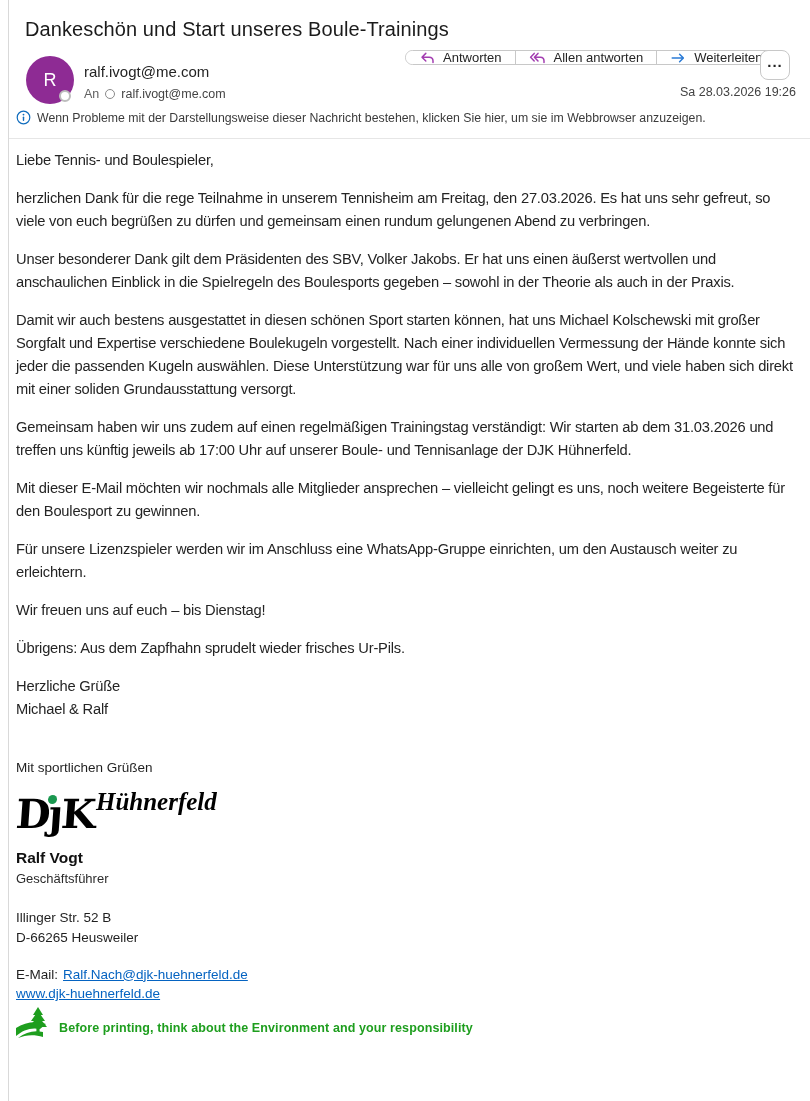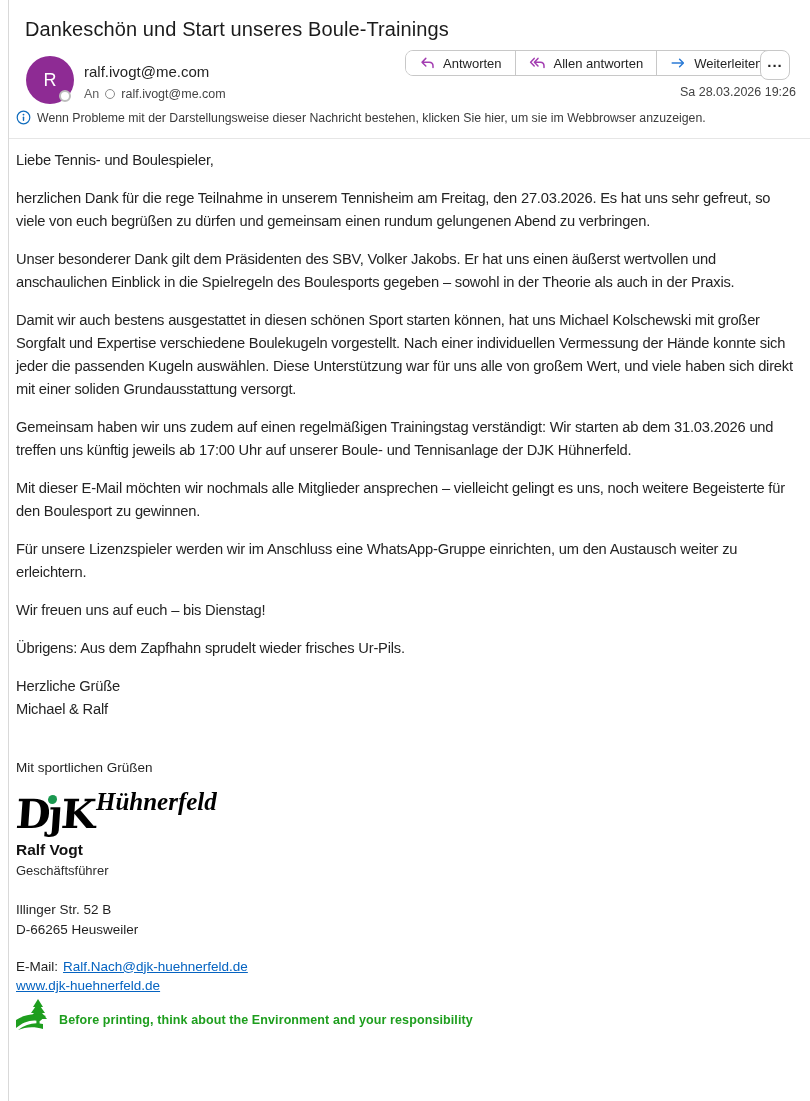--- a/index.html
+++ b/index.html
@@ -23,21 +23,21 @@
   .subject{position:absolute;left:25px;top:18px;font-size:20px;font-weight:400;color:#1b1b1b;letter-spacing:.1px;}
   .avatar{position:absolute;left:26px;top:56px;width:48px;height:48px;border-radius:50%;
     background:var(--avatar-purple);color:#fff;font-size:18px;display:flex;align-items:center;justify-content:center;cursor:pointer;}
   .presence{position:absolute;left:33px;top:34px;width:12px;height:12px;border-radius:50%;
     background:#fff;border:2px solid #bdbdbd;}
   .sender-email{position:absolute;left:84px;top:63px;font-size:15px;color:var(--text-dark);cursor:pointer;}
   .to-line{position:absolute;left:84px;top:87px;display:flex;align-items:center;gap:6px;font-size:12.5px;color:var(--text-gray);}
   .mini-circle{display:inline-block;width:10px;height:10px;border-radius:50%;border:1.5px solid #8a8a8a;background:#fff;}
   .to-recipient{color:#444;cursor:pointer;}
 
-  .btn-group{position:absolute;left:405px;top:50px;height:26px;display:flex;align-items:stretch;
+  .btn-group{position:absolute;left:405px;top:50px;height:15px;display:flex;align-items:stretch;
     border:1px solid var(--border-gray);border-radius:8px;background:#fff;overflow:hidden;}
   .action-btn{display:flex;align-items:center;gap:8px;padding:0 13px;background:#fff;border:none;
     font-family:inherit;font-size:13px;color:var(--text-dark);cursor:pointer;white-space:nowrap;}
   .action-btn + .action-btn{border-left:1px solid var(--border-gray);}
   .more-btn{position:absolute;left:760px;top:50px;width:30px;height:30px;border:1px solid var(--border-gray);
     border-radius:8px;background:#fff;font-size:15px;font-weight:bold;color:var(--text-dark);
     display:flex;align-items:center;justify-content:center;cursor:pointer;letter-spacing:1px;line-height:0;padding-bottom:7px;}
   .date-line{position:absolute;right:14px;top:85px;font-size:12.5px;color:#424242;}
 
   .info-banner{position:absolute;left:16px;top:110px;display:flex;align-items:center;gap:6px;
@@ -51,21 +51,21 @@
 
   
   .signature{margin-top:37px;font-size:13.5px;line-height:19.5px;letter-spacing:0;color:#1f1f1f;}
   .sig-greeting{margin-bottom:12px;}
   .djk-logo{position:relative;height:44px;margin:2px 0 3px 0;display:flex;align-items:flex-end;cursor:default;}
   .djk-mark{font-family:"DejaVu Serif","Liberation Serif",serif;font-weight:bold;font-size:40px;line-height:40px;
     letter-spacing:-2px;color:#000;position:relative;transform:skewX(-4deg);}
   .djk-dot{position:absolute;left:31px;top:1px;width:9px;height:9px;border-radius:50%;background:#1a9850;}
   .djk-club{font-family:"Liberation Serif","DejaVu Serif",serif;font-weight:bold;font-style:italic;
     font-size:25px;line-height:25px;color:#000;margin-left:2px;margin-bottom:20px;}
-  .sig-name{font-size:15.5px;font-weight:bold;color:#111;margin-top:6px;}
+  .sig-name{font-size:15.5px;font-weight:bold;color:#111;margin-top:14px;}
   .sig-role{font-size:13px;color:#2b2b2b;margin-top:2px;margin-bottom:19px;}
   .sig-addr{line-height:20px;}
   .sig-contact{margin-top:17px;line-height:19.5px;}
   .sig-label{display:inline-block;}
   .mob-value{margin-left:9px;}
   .sig-link{color:var(--link-blue);text-decoration:underline;cursor:pointer;}
   .email-link{margin-left:5px;}
   .eco-line{display:flex;align-items:flex-end;gap:5px;margin-top:3px;}
   .eco-text{font-size:12.5px;font-weight:bold;color:var(--eco-green);letter-spacing:.1px;}
   .icon{display:inline-flex;flex:none;}

